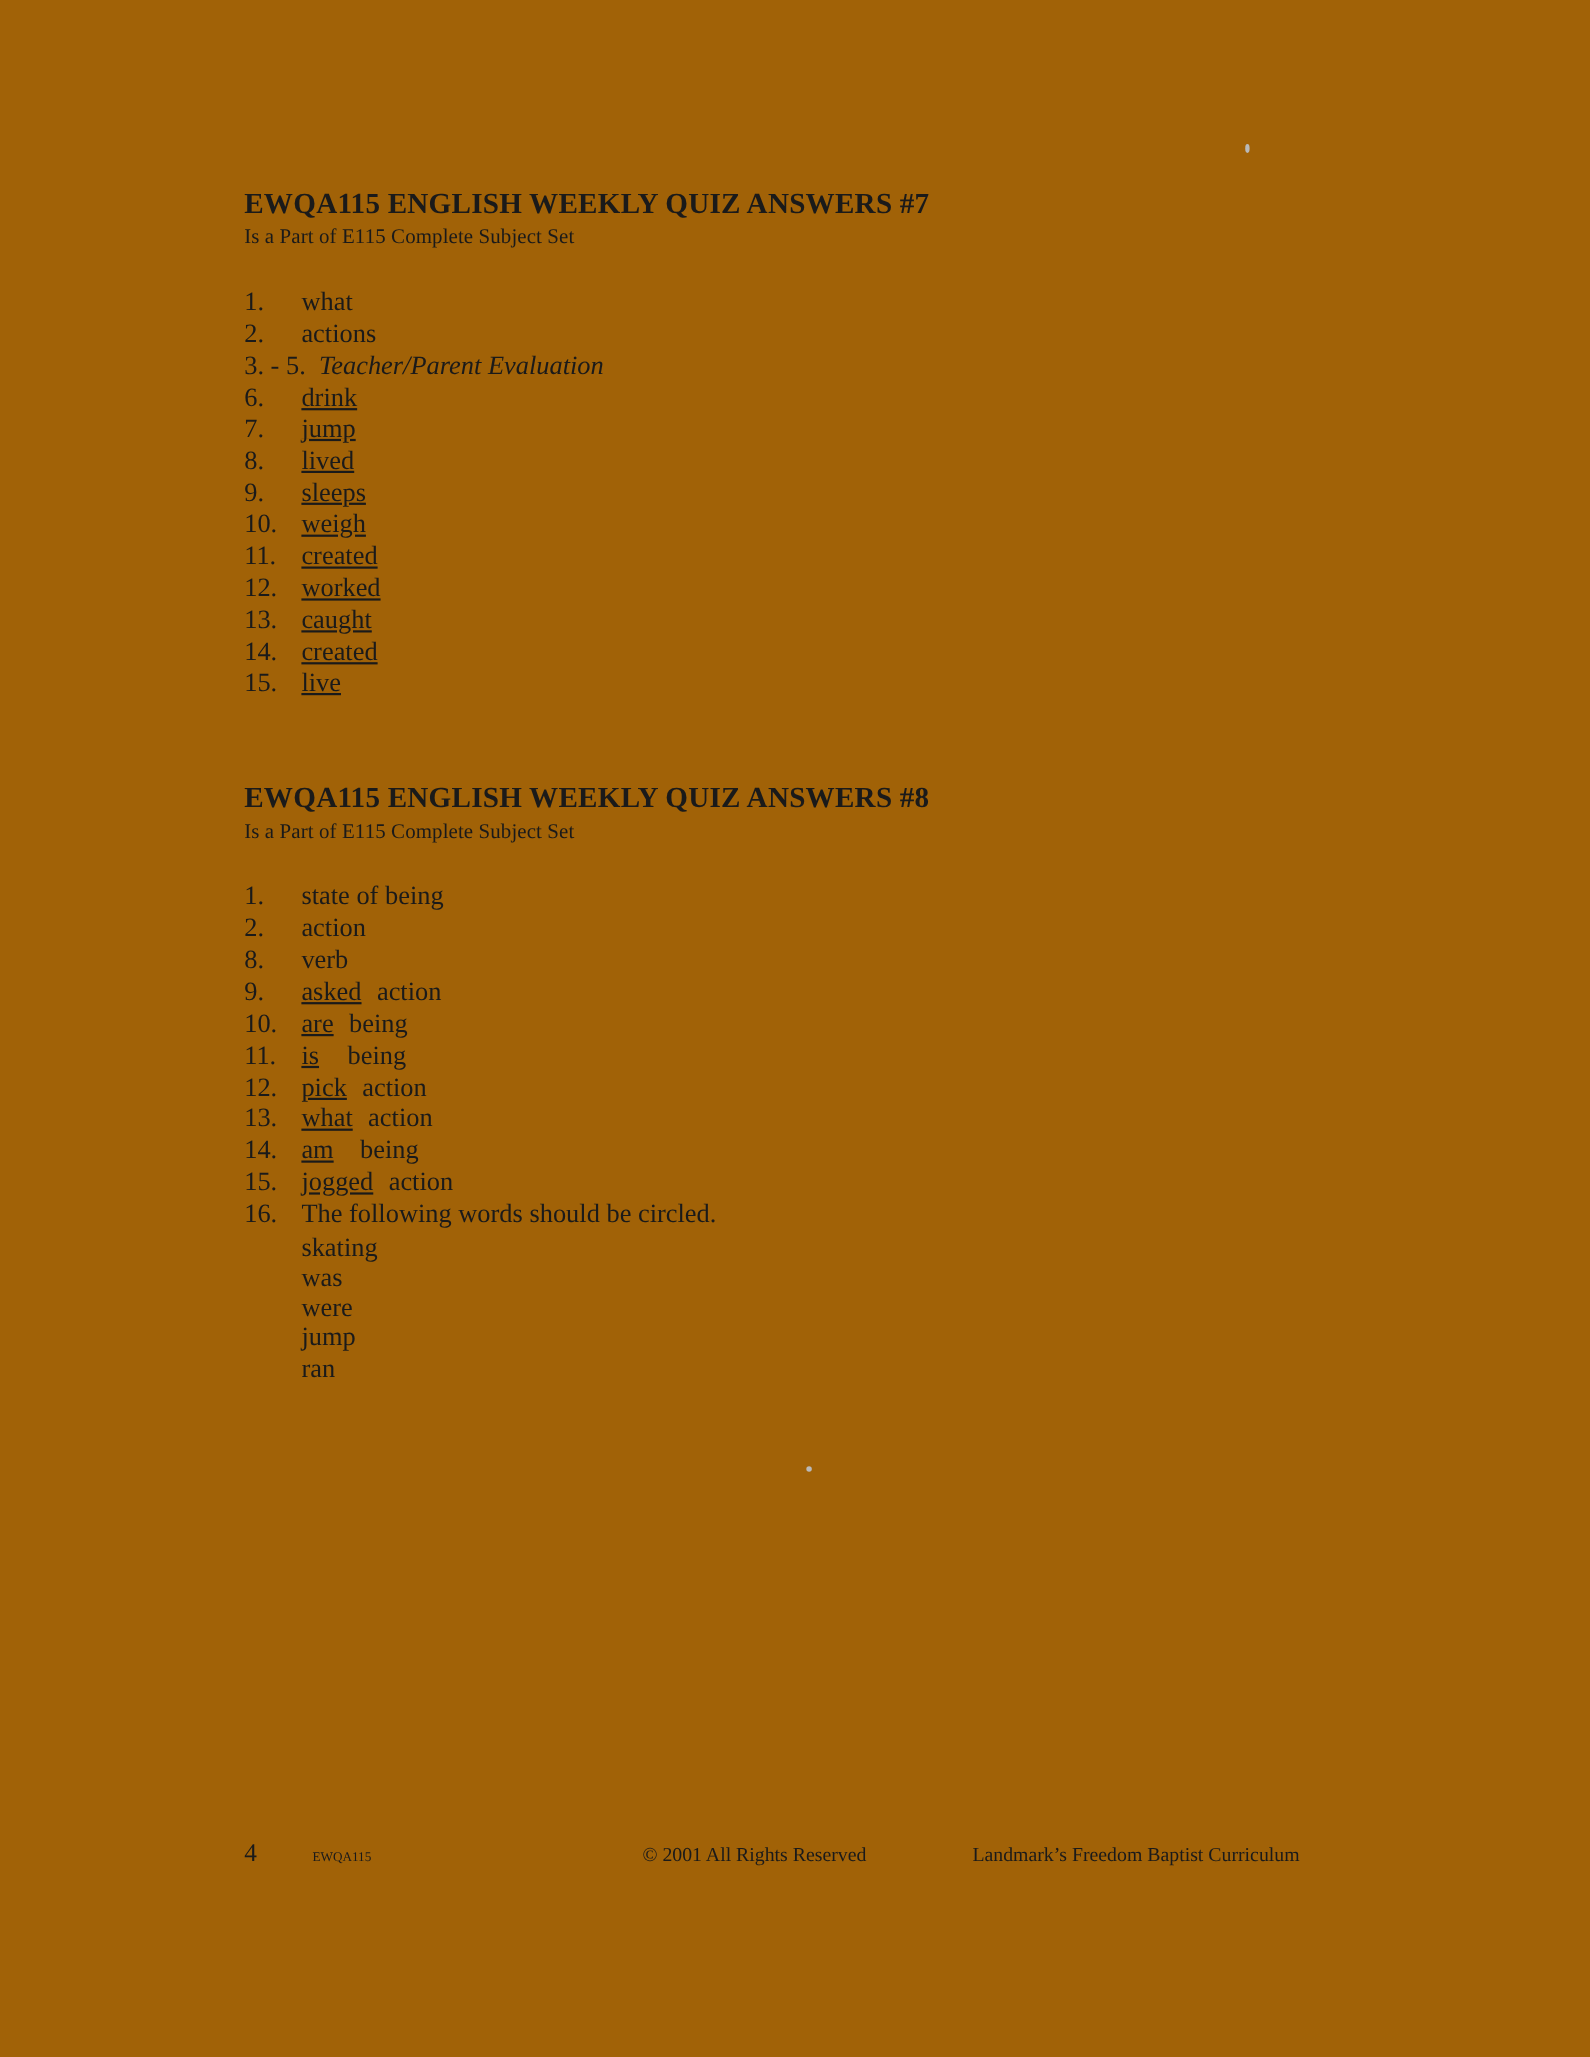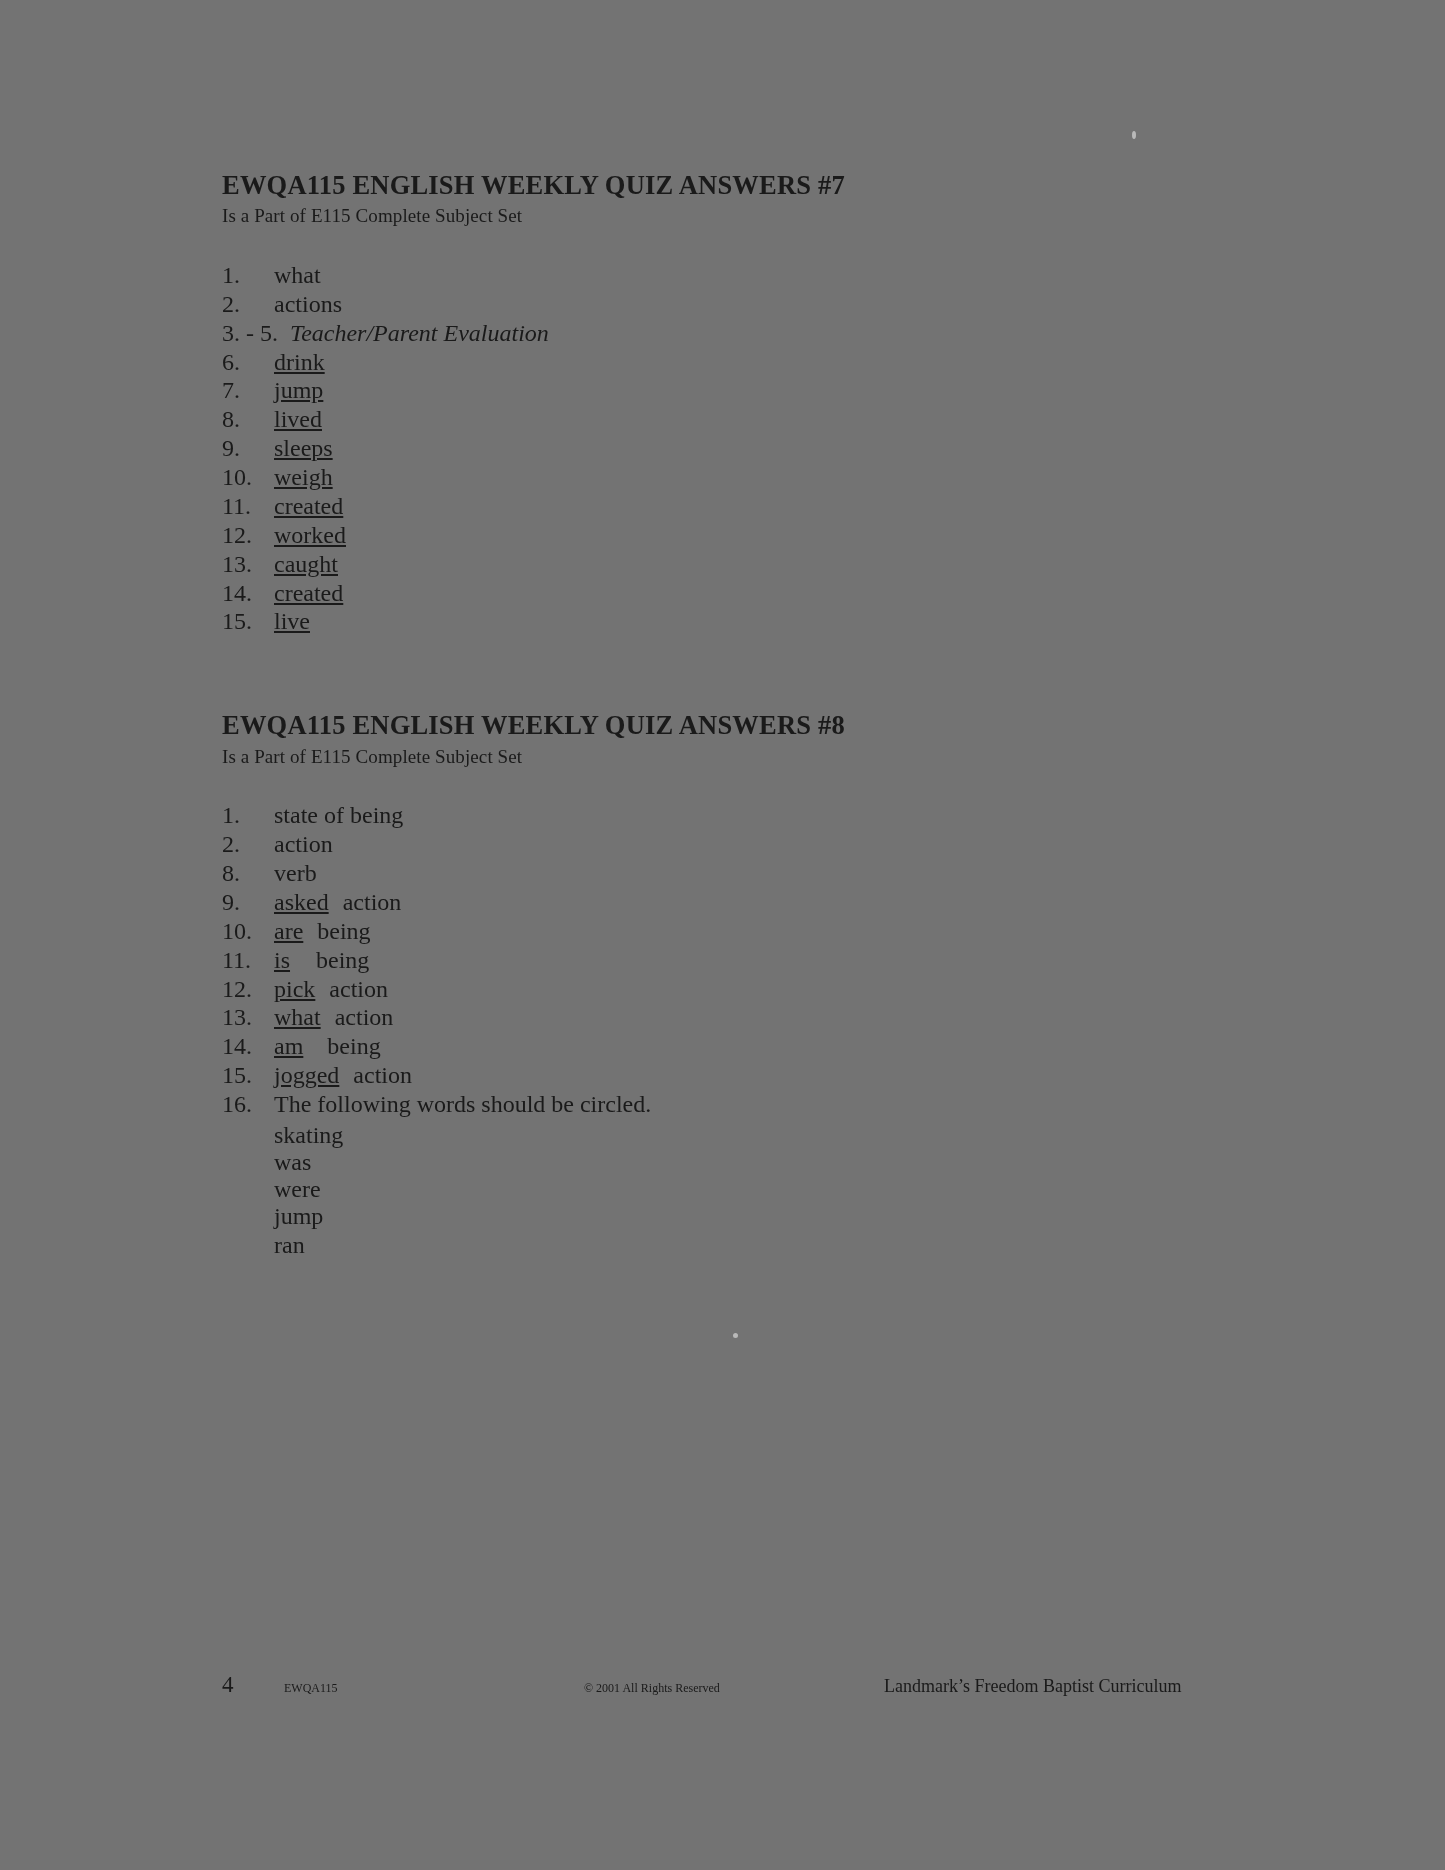--- a/index.html
+++ b/index.html
@@ -11,21 +11,21 @@
     width: 1445px;
     height: 1870px;
     position: relative;
     font-family: "Liberation Serif", serif;
     color: #1a1a1a;
     overflow: hidden;
   }
   .page {
     position: absolute;
     inset: 0;
-    background: #737373;
+    background: #a16207;
   }
   
   .speck {
     position: absolute;
     background: #b9b9b9;
     border-radius: 50%;
   }
   .content {
     position: absolute;
     left: 222px;
@@ -124,21 +124,21 @@
   .f-page {
     font-size: 23px;
     width: 62px;
   }
   .f-code {
     width: 300px;
     font-size: 12px;
   }
   .f-copy {
     width: 300px;
-    font-size: 12px;
+    font-size: 18px;
   }
   .f-pub {
     font-size: 18px;
     white-space: nowrap;
   }
 </style>
 </head>
 <body>
 
 <div class="page">

